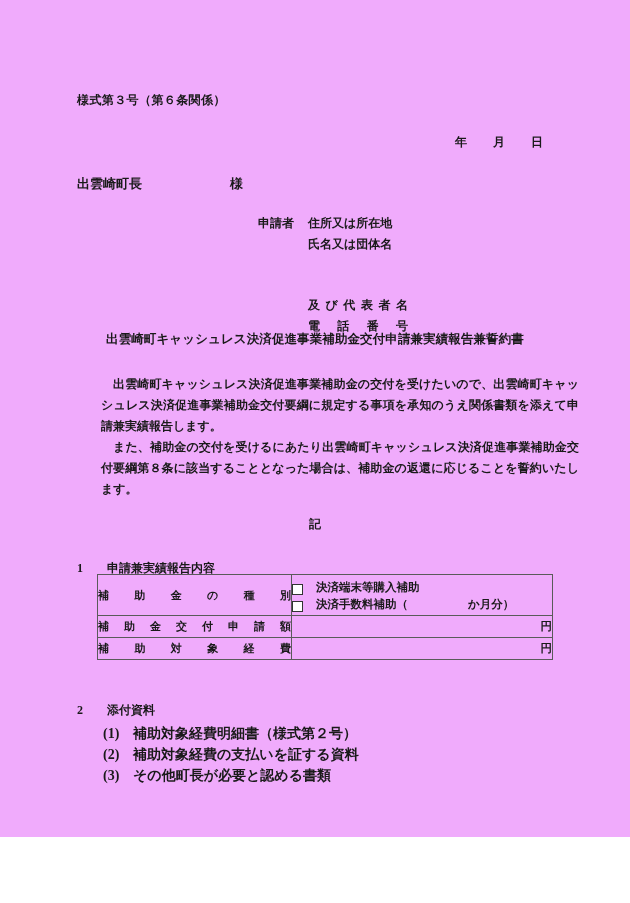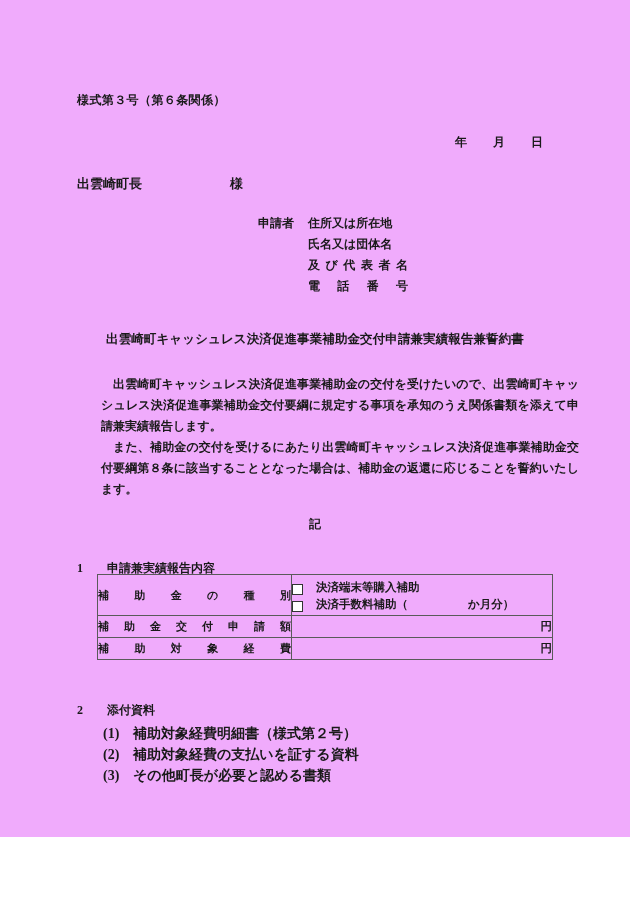--- a/index.html
+++ b/index.html
@@ -73,20 +73,21 @@
   }
   .applicant-value {
     display: inline-block;
   }
   .sp-just {
     display: inline-block;
     width: 100px;
     text-align: justify;
     text-align-last: justify;
     text-justify: inter-character;
+    margin-top: 40px;
   }
 
   
   .doc-title {
     left: 0;
     top: 331px;
     width: 630px;
     text-align: center;
     font-size: 12.5px;
     letter-spacing: 0.1px;

